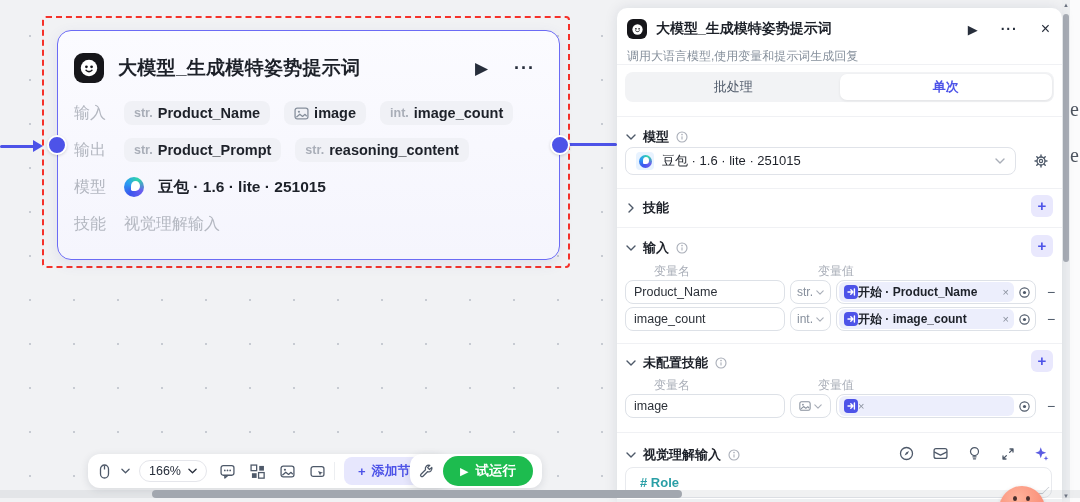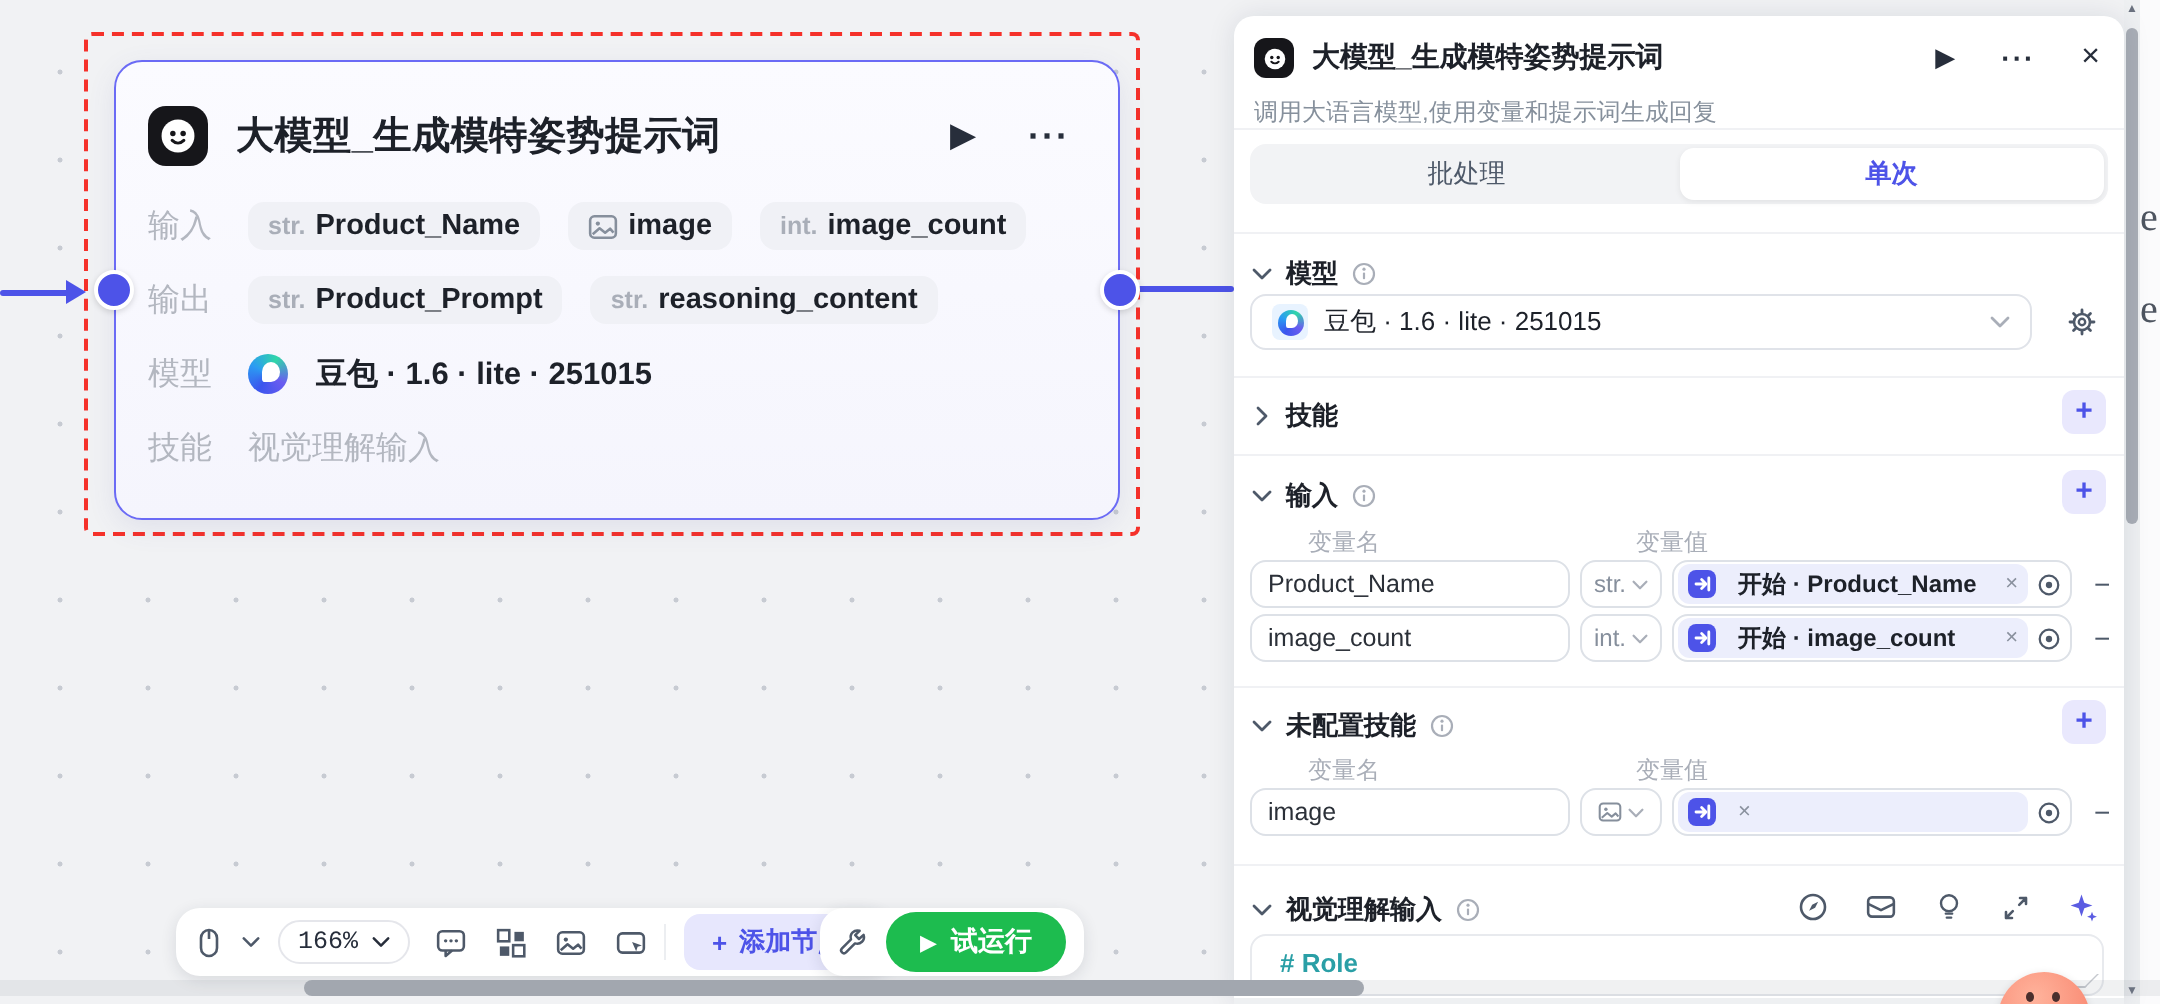--- a/index.html
+++ b/index.html
@@ -38,21 +38,21 @@
   .doubao { width:20px; height:20px; border-radius:50%; position:relative; flex:none;
     background:conic-gradient(from 210deg,#3b55ee,#2b9cf2,#30d6a8,#6a5cf0,#3b55ee); }
   .doubao::after { content:""; position:absolute; left:7px; top:4px; width:9px; height:10px; background:#fff; border-radius:60% 60% 60% 20%; }
   .doubao.small { width:13px; height:13px; }
   .doubao.small::after { left:4.5px; top:2.5px; width:6px; height:7px; }
 
   
   .toolpill { position:absolute; height:34px; background:#fff; border-radius:12px; display:flex; align-items:center;
     box-shadow:0 2px 8px rgba(30,40,60,.12); padding:0 9px; gap:9px; }
   .zoom-pill { display:flex; align-items:center; gap:7px; border:1px solid #e5e6eb; border-radius:999px; padding:3px 9px; cursor:pointer; }
-  .zoom-pill span { font-size:12.5px; color:#272e3b;font-family:Liberation Mono, monospace; }
+  .zoom-pill span { font-size:12.5px; color:#272e3b; }
   .tico { color:#4e5969; display:flex; align-items:center; cursor:pointer; }
   .vdiv { width:1px; height:18px; background:#eceef1; }
   .add-node-btn { display:flex; align-items:center; gap:6px; background:#e7e7fd; color:#4d53e8; border-radius:8px;
     padding:5px 14px; font-size:13px; font-weight:700; cursor:pointer; }
   .run-btn { display:flex; align-items:center; gap:7px; background:#1dbc4f; color:#fff; border-radius:999px;
     padding:6px 17px; font-size:13.5px; font-weight:700; cursor:pointer; }
   .run-btn .play-glyph { color:#fff; font-size:11px; }
 
   
   .panel { position:absolute; left:617px; top:8px; width:445px; height:494px; background:#fff;
@@ -84,21 +84,21 @@
 
   .col-label { font-size:12px; color:#a9aeb8;margin-left:28px; }
   .io-row { position:absolute; height:24px; display:flex; align-items:center; gap:5px; }
   .name-input { width:160px; height:24px; border:1px solid #dde1e7; border-radius:8px; background:#fff;
     font-size:12.5px; color:#2b3038; padding:0 8px; display:flex; align-items:center; }
   .type-box { width:41px; height:24px; border:1px solid #dde1e7; border-radius:8px; background:#fff;
     display:flex; align-items:center; justify-content:center; gap:3px; cursor:pointer; }
   .type-box .ttext { font-size:12px; color:#868f9c; }
   .value-box { width:200px; height:24px; border:1px solid #dde1e7; border-radius:8px; background:#fff;
     display:flex; align-items:center; padding:2px 4px 2px 2px; gap:4px; }
-  .ref-chip { flex:1; height:20px; background:#eceefc; border-radius:6px; display:flex; align-items:center; gap:11px; padding:0 5px; }
+  .ref-chip { flex:1; height:20px; background:#eceefc; border-radius:6px; display:flex; align-items:center; gap:0; padding:0 5px; }
   .start-ico { width:14px; height:14px; border-radius:4px; background:#4d53e8; display:flex; align-items:center; justify-content:center; flex:none; }
   .ref-text { font-size:12px; font-weight:600; color:#1d2129; flex:1; white-space:nowrap; overflow:hidden; }
   .x-glyph { font-size:11px; color:#8a919e; cursor:pointer; }
   .minus-glyph { font-size:14px; color:#4e5969; cursor:pointer; margin-left:6px; }
 
   .prompt-icons { display:flex; align-items:center; gap:19px; }
   .prompt-editor { position:absolute; border:1px solid #e8eaee; border-radius:8px; background:#fff; padding:5px 14px; }
   .role-text { font-size:13px; font-weight:700; color:#2a9fa6; }
   .resize-handle { position:absolute; right:5px; bottom:3px; width:7px; height:7px;
     border-right:1.5px solid #b7bcc4; border-bottom:1.5px solid #b7bcc4; transform:skew(-45deg) rotate(0deg); opacity:.8; }

